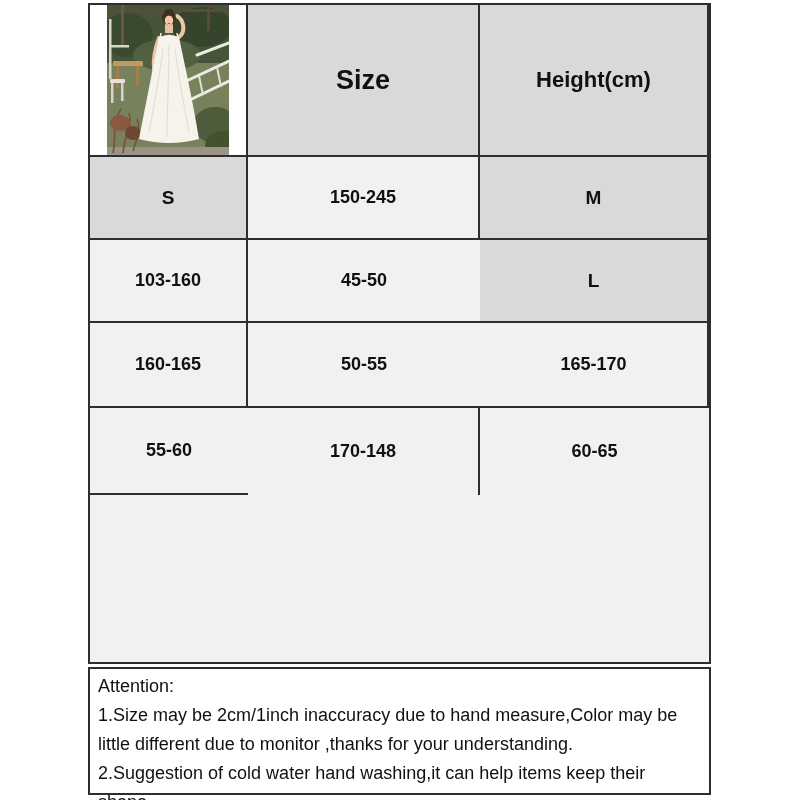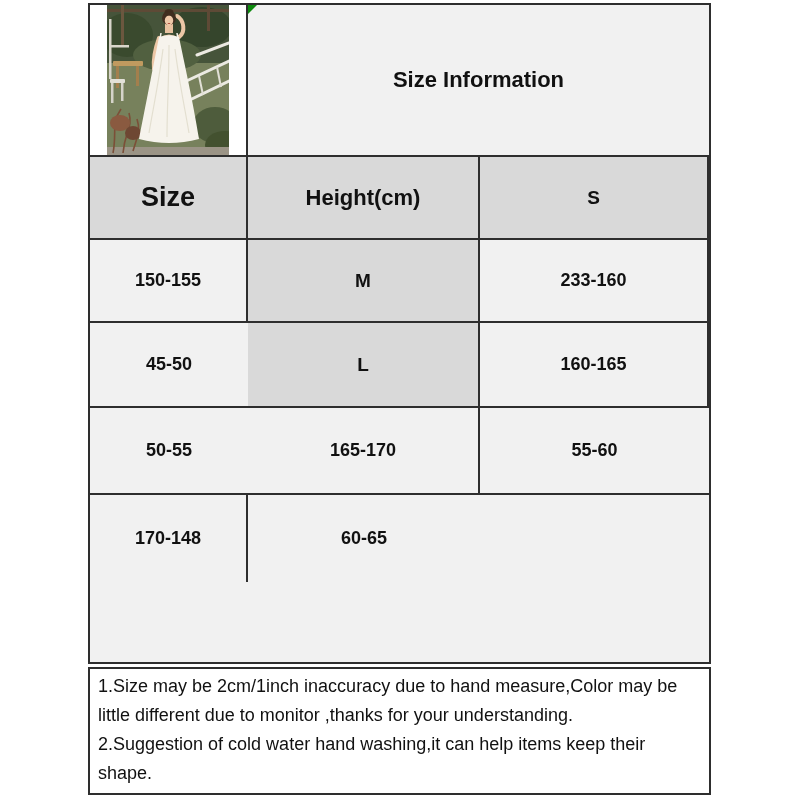--- a/index.html
+++ b/index.html
@@ -146,45 +146,42 @@
         <rect x="60.7" y="18" width="2.6" height="1.1" rx="0.5" fill="#b3543f"></rect>
         <path d="M54 28 L53 34 M70 28 L71 34" stroke="#f6f3ea" stroke-width="1.5"></path>
         <path d="M52 32 Q62 28.5 72 32 C76 52 86 96 92 134 Q62 142 32 134 C40 94 48 52 52 32 Z" fill="#f6f3ec"></path>
         <g stroke="#e3dfd0" stroke-width="1.2" fill="none">
           <path d="M56 44 C52 76 46 104 42 128"></path>
           <path d="M62 40 C62 72 60 104 60 132"></path>
           <path d="M68 44 C72 76 78 104 82 128"></path>
         </g>
       </svg>
     </div>
-    <div class="cell title-cell last-col">
-      <span class="corner-marker"></span>
-      <span>Size Information</span>
-    </div>
 
     <div class="cell head-cell size-head">Size</div>
     <div class="cell head-cell">Height(cm)</div>
 
     <div class="cell size-label-cell">S</div>
-    <div class="cell data-cell">150-155</div>
+    <div class="cell data-cell">150-245</div>
 
     <div class="cell size-label-cell">M</div>
-    <div class="cell data-cell">233-160</div>
+    <div class="cell data-cell">103-160</div>
     <div class="cell data-cell last-col">45-50</div>
 
     <div class="cell size-label-cell">L</div>
     <div class="cell data-cell">160-165</div>
     <div class="cell data-cell last-col">50-55</div>
 
     <div class="cell data-cell">165-170</div>
     <div class="cell data-cell last-col">55-60</div>
 
     <div class="cell data-cell last-row">170-148</div>
     <div class="cell data-cell last-col last-row">60-65</div>
 
   </div>
 
   <div class="attention">
+    <div>Attention:</div>
     <div>1.Size may be 2cm/1inch inaccuracy due to hand measure,Color may be little different due to monitor ,thanks for your understanding.</div>
     <div>2.Suggestion of cold water hand washing,it can help items keep their shape.</div>
   </div>
 
 </div>
 
 </body></html>

